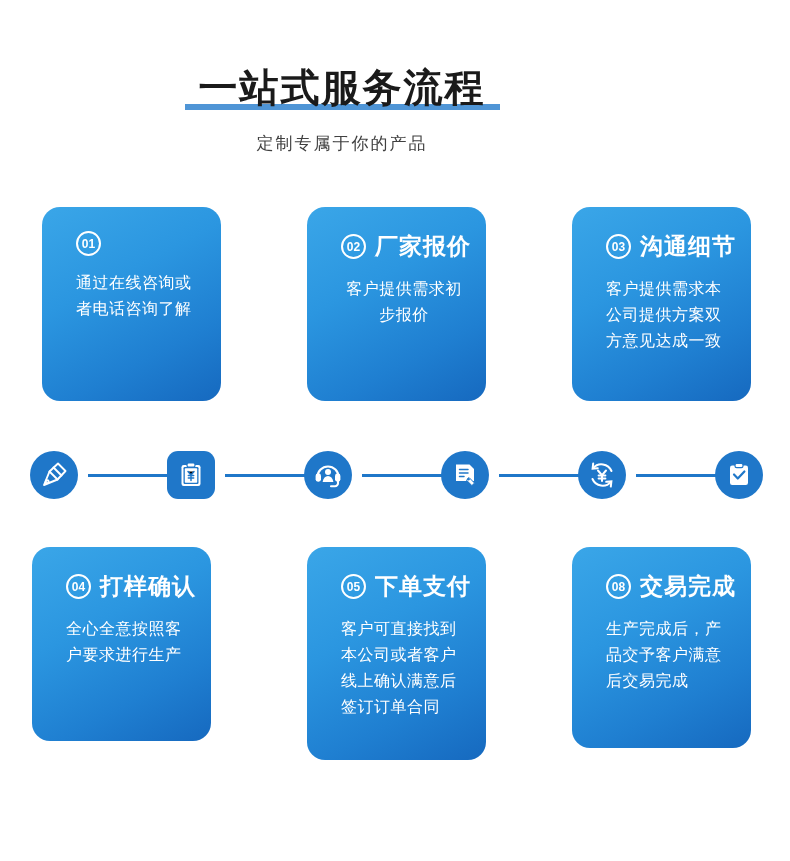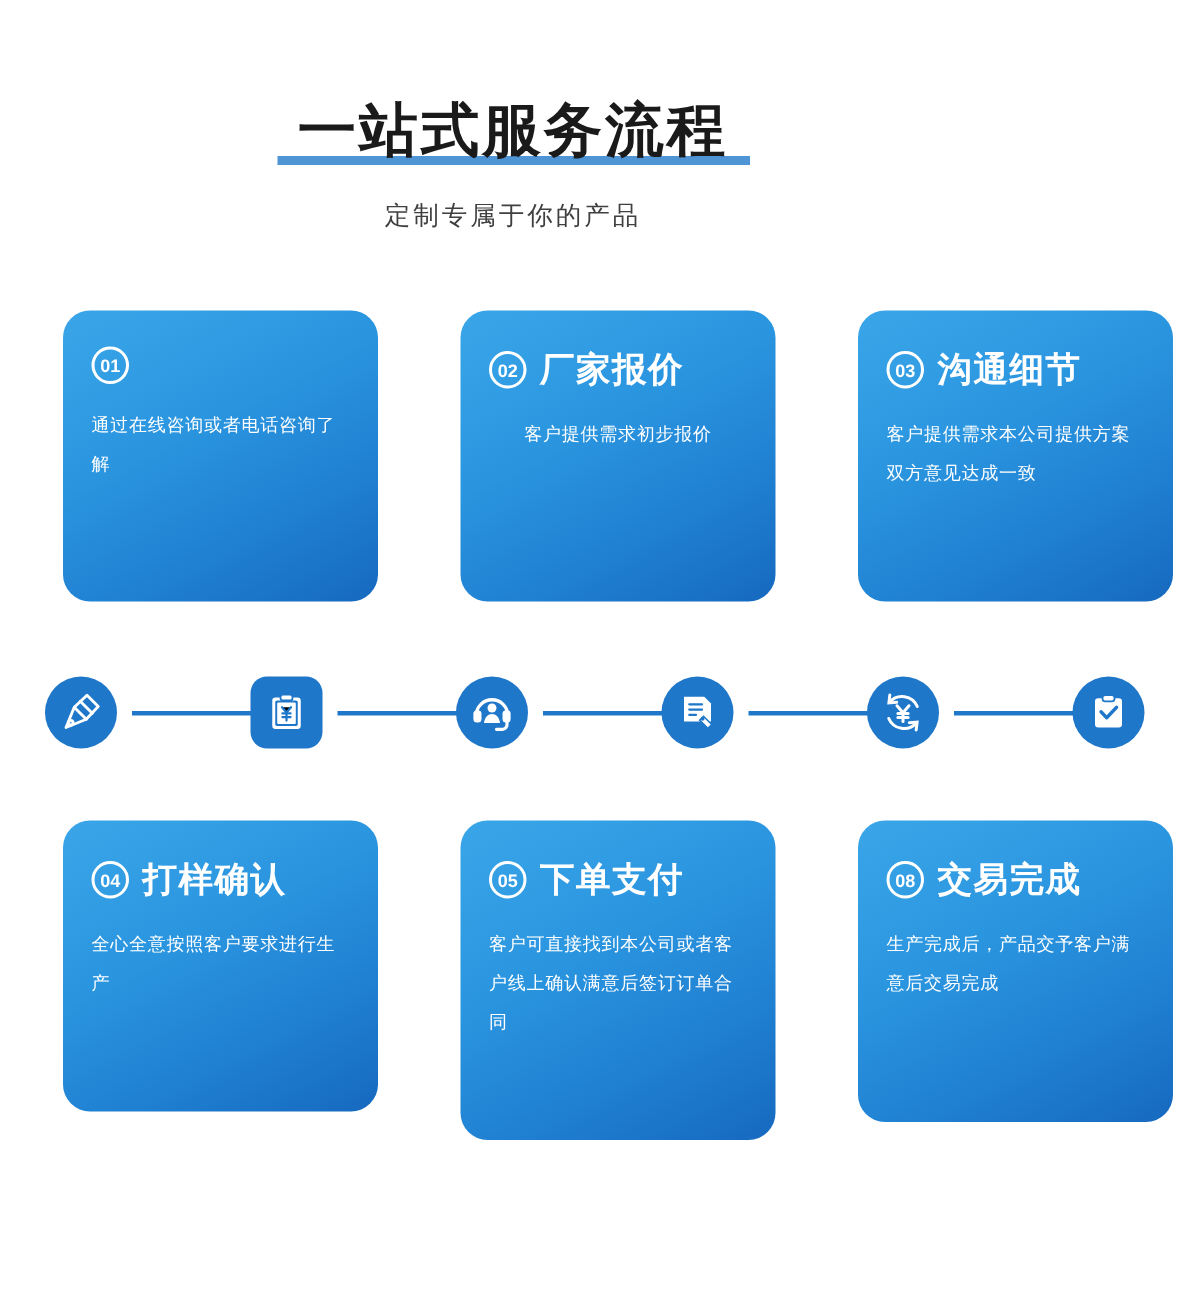--- a/index.html
+++ b/index.html
@@ -51,25 +51,25 @@
   .subtitle {
     margin-top: 18px;
     font-size: 17px;
     color: #404040;
     letter-spacing: 2px;
   }
 
   
   .card {
     position: absolute;
-    width: 210px;
+    width: 179px;
     border-radius: 18px;
     background: linear-gradient(152deg, #3aa6e8 0%, #2b96e0 38%, #1f7fd1 72%, #1669bf 100%);
     color: #ffffff;
-    padding: 24px 19px 20px 19px;
+    padding: 24px 19px 20px 34px;
   }
   .card-head {
     display: flex;
     align-items: center;
     gap: 9px;
     margin-bottom: 14px;
   }
   .badge {
     flex: 0 0 auto;
     width: 25px;
@@ -84,32 +84,32 @@
     color: #ffffff;
     line-height: 1;
   }
   .card-title {
     font-size: 23px;
     font-weight: bold;
     letter-spacing: 1px;
     white-space: nowrap;
   }
   .card-desc {
-    font-size: 12px;
+    font-size: 16px;
     line-height: 26px;
     letter-spacing: 0.5px;
     word-break: break-all;
   }
 
   
   #card-0 { left: 42px;  top: 207px; height: 194px; }
   #card-1 { left: 307px; top: 207px; height: 194px; text-align: center; }
   #card-2 { left: 572px; top: 207px; height: 194px; }
   
-  #card-3 { left: 42px;  top: 547px; height: 194px; }
+  #card-3 { left: 32px;  top: 547px; height: 194px; }
   #card-4 { left: 307px; top: 547px; height: 213px; }
   #card-5 { left: 572px; top: 547px; height: 201px; }
 
   
   .icon-strip {
     position: absolute;
     left: 0;
     top: 451px;
     width: 790px;
     height: 52px;

